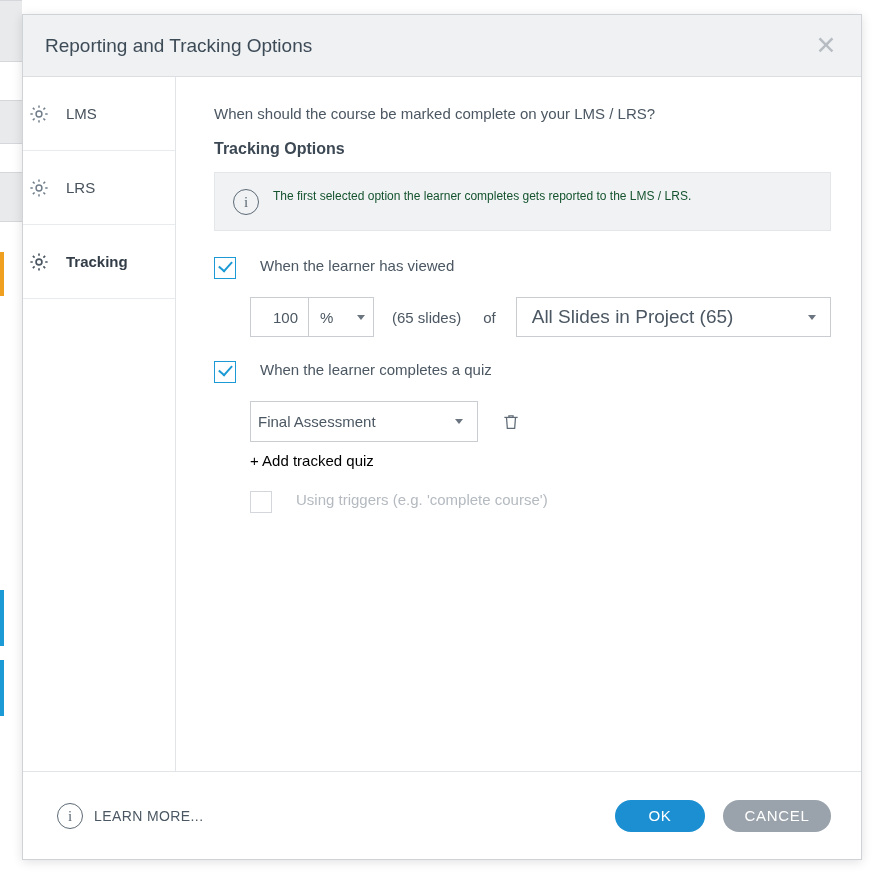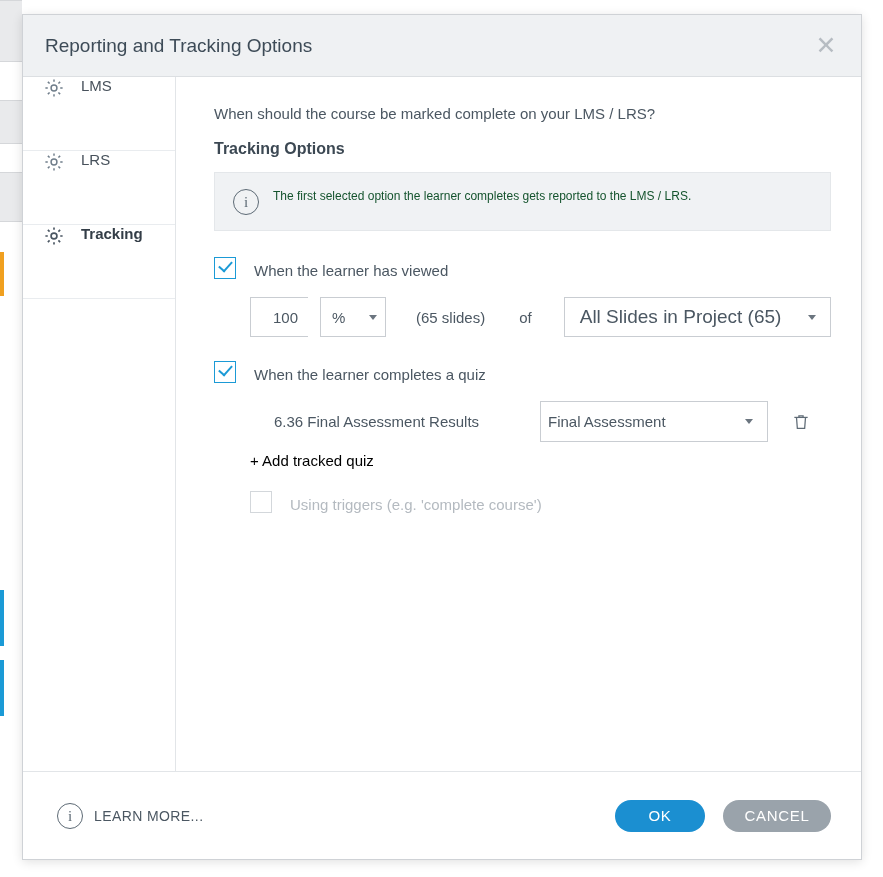--- a/index.html
+++ b/index.html
@@ -93,21 +93,22 @@
     width: 153px;
     min-width: 153px;
     border-right: 1px solid #e2e5e8;
     box-sizing: border-box;
     padding-top: 0;
     background: #ffffff;
   }
   .side-item {
     height: 74px;
     display: flex;
-    padding-left: 20px;
+    align-items: center;
+    padding-left: 5px;
     border-bottom: 1px solid #e9ecef;
     box-sizing: border-box;
     cursor: pointer;
     color: #47515b;
     font-size: 15px;
   }
   .side-item .gear {
     width: 22px;
     height: 22px;
     margin-right: 16px;
@@ -167,22 +168,22 @@
   }
   #info-text {
     font-size: 12px;
     color: #14532d;
     line-height: 1.45;
   }
 
   
   .check-row {
     display: flex;
-    align-items: flex-end;
-    gap: 18px;
+    align-items: flex-start;
+    gap: 24px;
     margin-bottom: 18px;
   }
   .checkbox {
     width: 22px;
     height: 22px;
     border: 1.6px solid #1b9ad6;
     box-sizing: border-box;
     background: #ffffff;
     position: relative;
     flex-shrink: 0;
@@ -206,21 +207,21 @@
   .check-label {
     font-size: 15px;
     color: #4b5762;
   }
   .check-label.disabled { color: #b4bac0; }
 
   
   #viewed-row {
     display: flex;
     align-items: center;
-    gap: 12px;
+    gap: 0;
     margin: 0 0 24px 36px;
   }
   #percent-input {
     width: 58px;
     height: 40px;
     border: 1px solid #c9cdd2;
     border-right: none;
     box-sizing: border-box;
     font-size: 15px;
     color: #4b5762;
@@ -457,21 +458,20 @@
         </div>
       </div>
 
       
       <div class="check-row">
         <div class="checkbox checked"></div>
         <div class="check-label">When the learner completes a quiz</div>
       </div>
 
       <div id="quiz-row">
-        <div id="quiz-name">6.36 Final Assessment Results</div>
         <div id="quiz-select">
           <span>Final Assessment</span>
           <span class="caret"></span>
         </div>
         <div id="delete-quiz">
           <svg viewBox="0 0 24 24" width="20" height="20" fill="none" stroke="currentColor" stroke-width="1.5">
             <path d="M4 6.5h16"></path>
             <path d="M9.5 6.5V4.6h5V6.5"></path>
             <path d="M6.6 6.5l1 13.2h8.8l1-13.2"></path>
           </svg>

